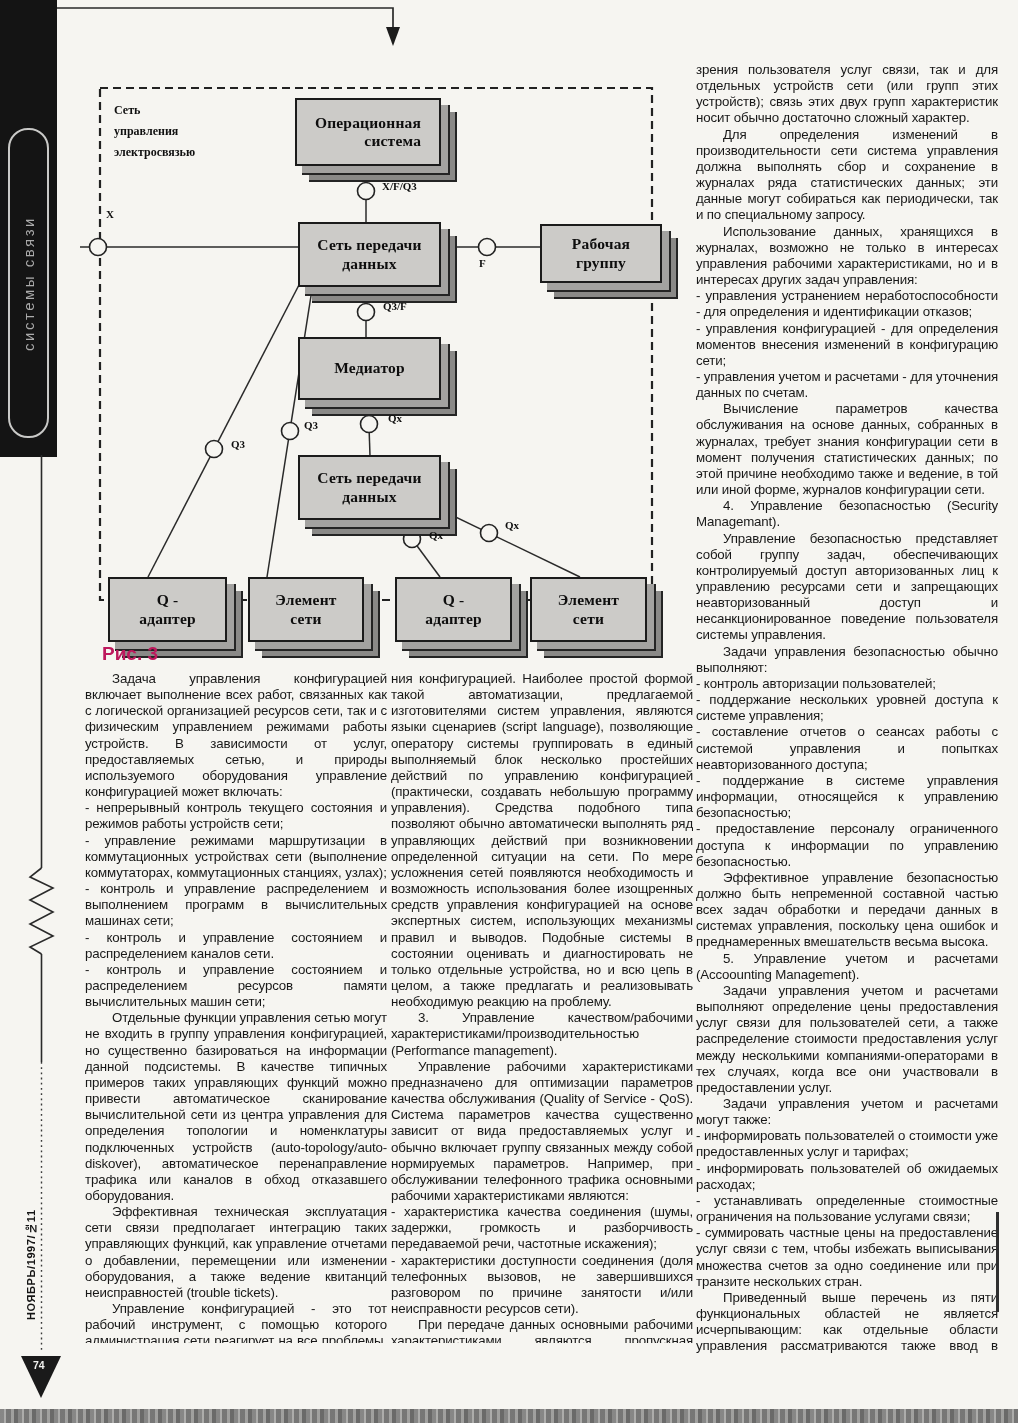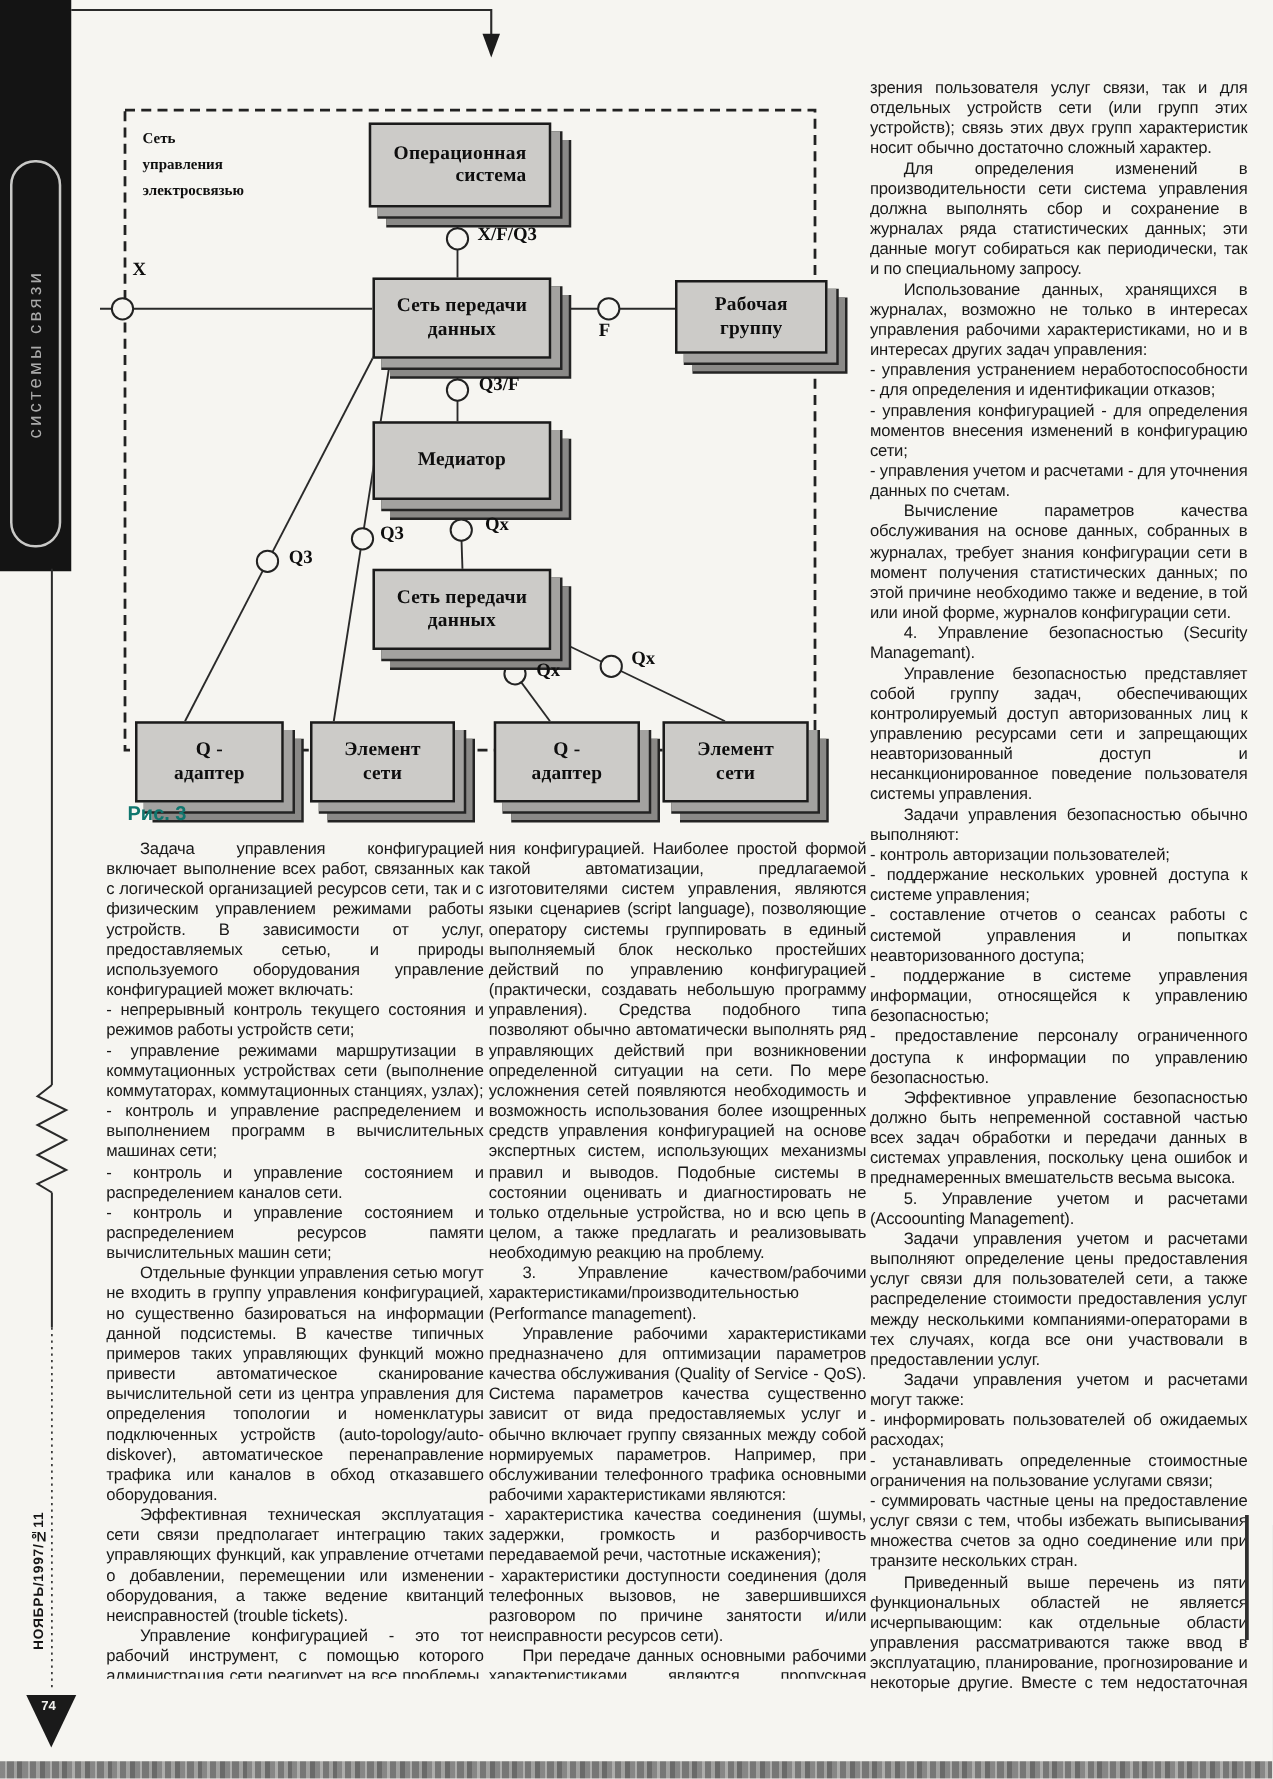--- a/index.html
+++ b/index.html
@@ -51,30 +51,30 @@
   .b1{left:298px;top:222px;width:139px;height:61px;}
   .b2{left:540px;top:224px;width:118px;height:55px;}
   .b3{left:298px;top:337px;width:139px;height:59px;}
   .b4{left:298px;top:455px;width:139px;height:61px;}
   .b5{left:108px;top:577px;width:115px;height:61px;}
   .b6{left:248px;top:577px;width:112px;height:61px;}
   .b7{left:395px;top:577px;width:113px;height:61px;}
   .b8{left:530px;top:577px;width:113px;height:61px;}
   .if-label{
     position:absolute;font-family:"Liberation Serif", serif;font-weight:bold;
-    font-size:15px;color:#0e0e0e;white-space:nowrap;
+    font-size:11px;color:#0e0e0e;white-space:nowrap;
   }
   .if0{left:382px;top:180px;} .if1{left:106px;top:208px;}
   .if2{left:479px;top:257px;} .if3{left:383px;top:300px;}
   .if4{left:388px;top:412px;} .if5{left:304px;top:419px;}
   .if6{left:231px;top:438px;} .if7{left:429px;top:529px;}
   .if8{left:505px;top:519px;}
   .fig-caption{
     position:absolute;left:102px;top:643px;
-    font-weight:bold;font-size:16px;color:#0f766e;
+    font-weight:bold;font-size:19px;color:#be185d;
   }
   
   .col{
     position:absolute;overflow:hidden;
     font-size:13.3px;line-height:16.15px;letter-spacing:-0.15px;
     text-align:justify;color:#181818;
     -webkit-hyphens:auto;hyphens:auto;
   }
   .col1{left:85px;top:671px;width:302px;height:672px;}
   .col2{left:391px;top:671px;width:302px;height:672px;}
@@ -225,20 +225,21 @@
       <p class="para ind">Задачи управления безопасностью обычно выполняют:</p>
       <p class="para">- контроль авторизации пользователей;</p>
       <p class="para">- поддержание нескольких уровней доступа к системе управления;</p>
       <p class="para">- составление отчетов о сеансах работы с системой управления и попытках неавторизованного доступа;</p>
       <p class="para">- поддержание в системе управления информации, относящейся к управлению безопасностью;</p>
       <p class="para">- предоставление персоналу ограниченного доступа к информации по управлению безопасностью.</p>
       <p class="para ind">Эффективное управление безопасностью должно быть непременной составной частью всех задач обработки и передачи данных в системах управления, поскольку цена ошибок и преднамеренных вмешательств весьма высока.</p>
       <p class="para ind">5. Управление учетом и расчетами (Accoounting Management).</p>
       <p class="para ind">Задачи управления учетом и расчетами выполняют определение цены предоставления услуг связи для пользователей сети, а также распределение стоимости предоставления услуг между несколькими компаниями-операторами в тех случаях, когда все они участвовали в предоставлении услуг.</p>
       <p class="para ind">Задачи управления учетом и расчетами могут также:</p>
+      <p class="para">- информировать пользователей о стоимости уже предоставленных услуг и тарифах;</p>
       <p class="para">- информировать пользователей об ожидаемых расходах;</p>
       <p class="para">- устанавливать определенные стоимостные ограничения на пользование услугами связи;</p>
       <p class="para">- суммировать частные цены на предоставление услуг связи с тем, чтобы избежать выписывания множества счетов за одно соединение или при транзите нескольких стран.</p>
       <p class="para ind">Приведенный выше перечень из пяти функциональных областей не является исчерпывающим: как отдельные области управления рассматриваются также ввод в эксплуатацию, планирование, прогнозирование и некоторые другие. Вместе с тем недостаточная проработанность многих вопросов, связанных с этими областями, делает их сегодня пока лишь предметом перспективных научных исследований.</p>
     </div>
 
   <div class="edge-mark"></div>
   <div class="bottom-strip"></div>
 
 </div>

